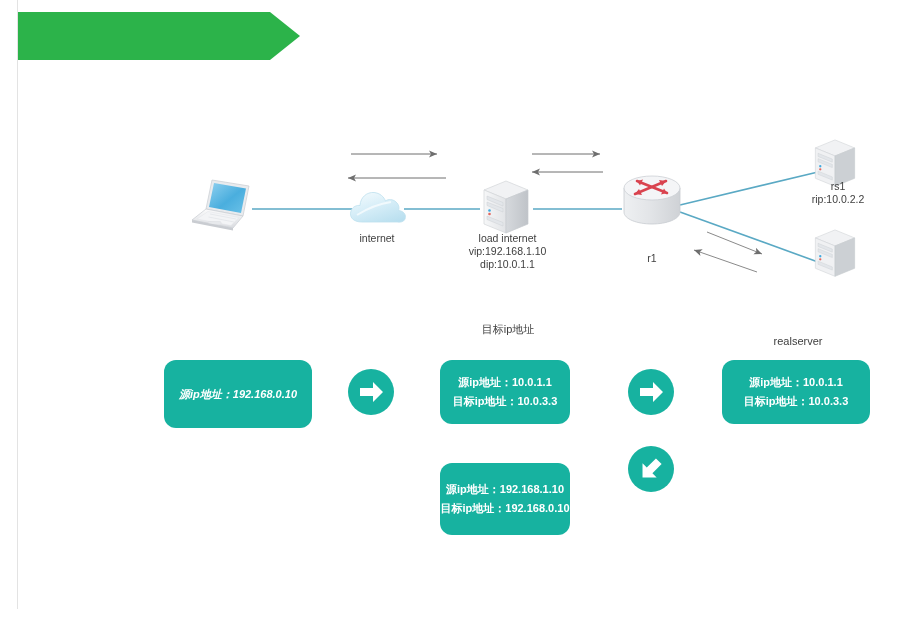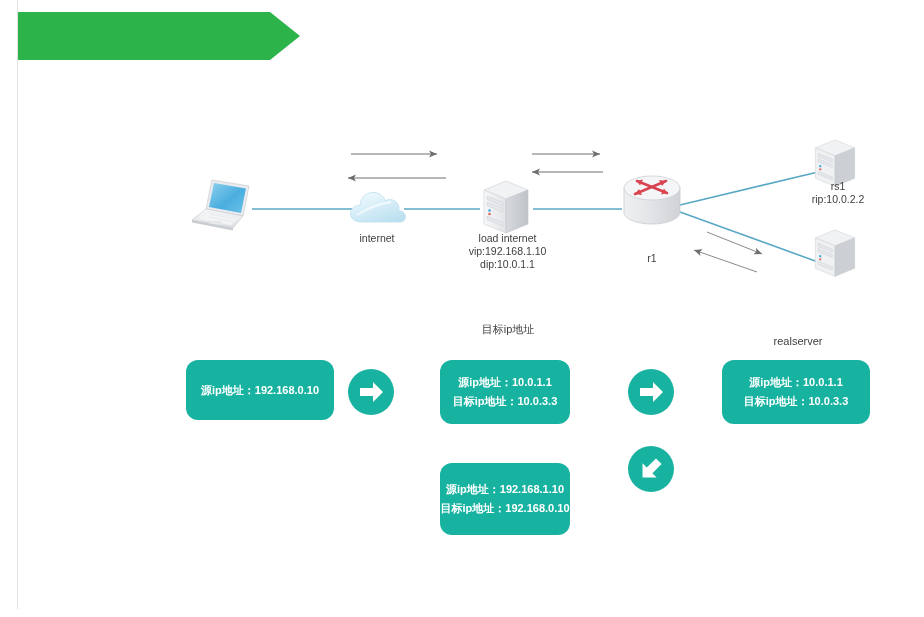--- a/index.html
+++ b/index.html
@@ -283,21 +283,21 @@
         <path d="M9,38 L25,44.5 L25,48 L9,41.5 Z"></path>
       </g>
       <circle cx="11.5" cy="32.5" r="1.3" fill="#3fa9e0"></circle>
       <circle cx="11.5" cy="36" r="1.3" fill="#e2685e"></circle>
     </svg>
   </div>
 
   <div class="section-header" style="left:428px;top:322px;width:160px;">目标ip地址</div>
   <div class="section-header" style="left:718px;top:335px;width:160px;">realserver</div>
 
-  <div class="packet-box" style="left:186px;top:360px;width:148px;height:60px;">
+  <div class="packet-box" style="left:164px;top:360px;width:148px;height:68px;font-style:italic;">
     <div class="packet-row">
       <span>源ip地址：</span><span>192.168.0.10</span>
     </div>
   </div>
 
   <div class="arrow-circle" style="left:348px;top:369px;">
     <svg width="46" height="46" viewBox="0 0 46 46">
       <circle cx="23" cy="23" r="23" fill="#17b2a0"></circle>
       <path d="M12,19 L25,19 L25,13 L35,23 L25,33 L25,27 L12,27 Z" fill="#ffffff"></path>
     </svg>

